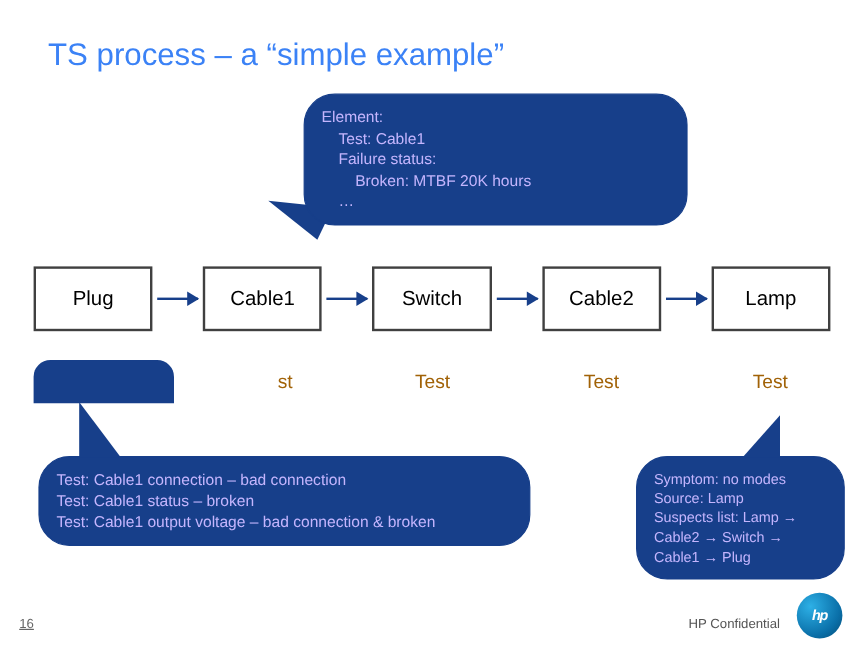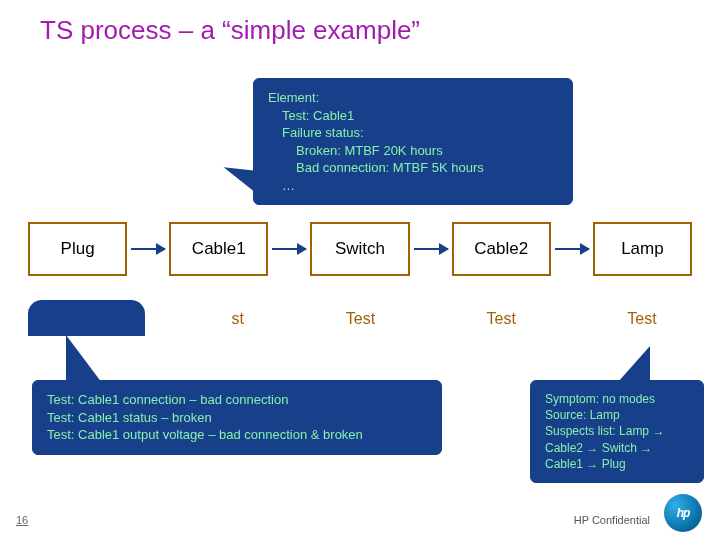--- a/index.html
+++ b/index.html
@@ -6,32 +6,32 @@
   body {
     width: 720px;
     height: 540px;
     background: #fff;
     font-family: Arial, Helvetica, sans-serif;
     position: relative;
     overflow: hidden;
   }
   .title {
     position: absolute;
-    top: 15px;
+    top: 30px;
     left: 40px;
     font-size: 26px;
-    color: #a21caf;
+    color: #3b82f6;
     font-weight: 400;
   }
   .callout {
     position: absolute;
     background: #173f8a;
-    color: #86efac;
+    color: #c4b5fd;
     border: 1px solid #173f8a;
-    border-radius: 6px;
+    border-radius: 26px;
     padding: 10px 14px;
     font-size: 13px;
     line-height: 1.35;
   }
   .callout-element {
     top: 78px;
     left: 253px;
     width: 320px;
   }
   .callout-tests {
@@ -73,21 +73,21 @@
   .chain {
     position: absolute;
     top: 222px;
     left: 28px;
     right: 28px;
     display: flex;
     align-items: center;
     justify-content: space-between;
   }
   .node {
-    border: 2px solid #a16207;
+    border: 2px solid #404040;
     background: #fff;
     width: 104px;
     height: 54px;
     display: flex;
     align-items: center;
     justify-content: center;
     font-size: 17px;
     color: #000;
   }
   .arrow {
@@ -176,21 +176,20 @@
 <body>
 
 <div class="title">TS process – a “simple example”</div>
 
 <div class="tail tail-element"></div>
 <div class="callout callout-element">
   <span>Element:</span><br>
   <span class="indent1">Test: Cable1</span>
   <span class="indent1">Failure status:</span>
   <span class="indent2">Broken: MTBF 20K hours</span>
-  <span class="indent2">Bad connection: MTBF 5K hours</span>
   <span class="indent1">…</span>
 </div>
 
 <div class="chain">
   <div class="node">
       <span>Plug</span>
     </div>
   <div class="arrow"></div>
   <div class="node">
       <span>Cable1</span>

